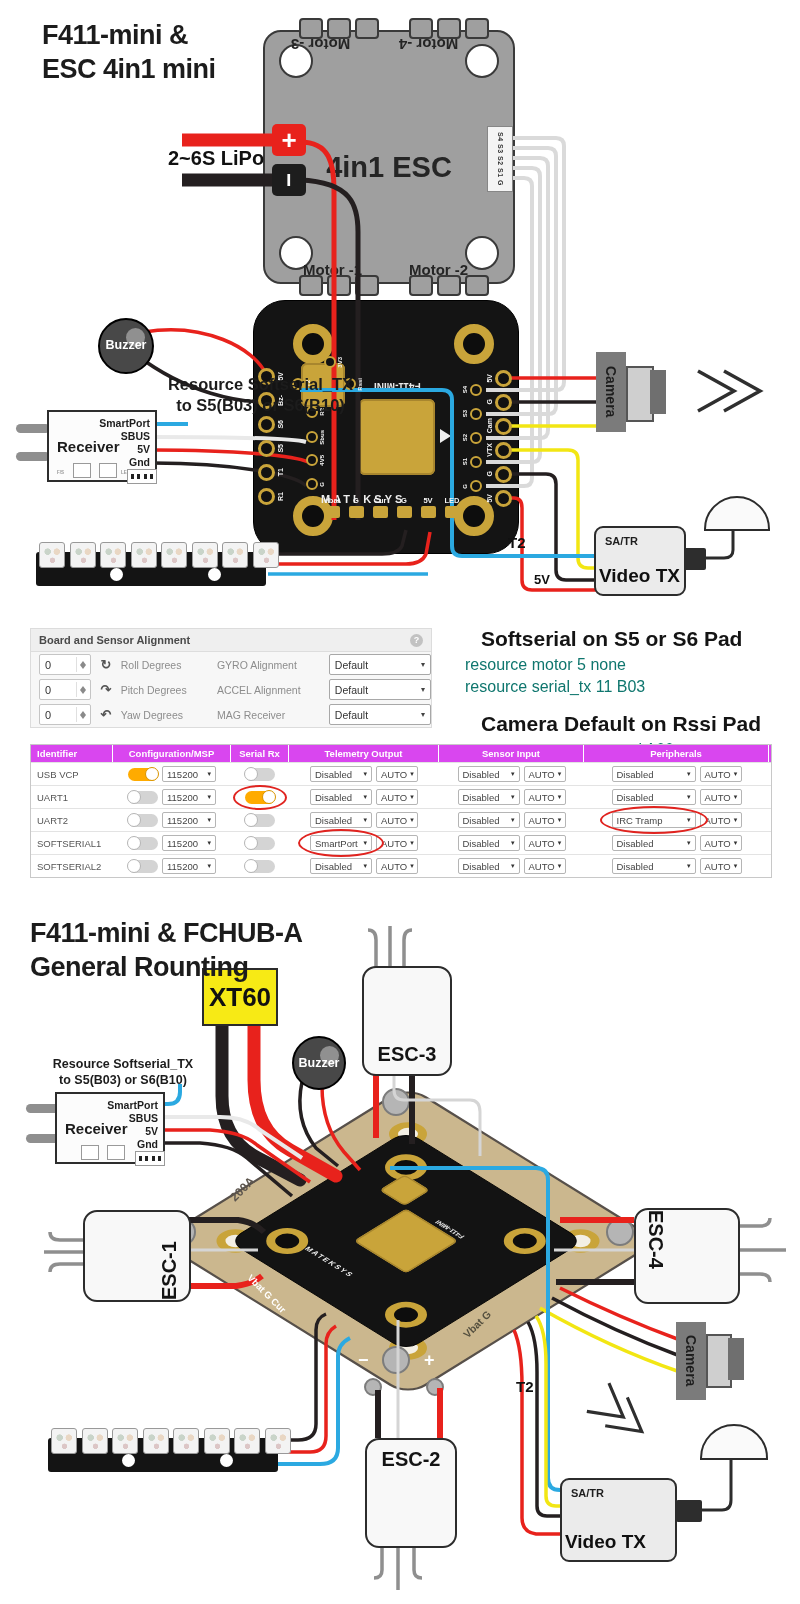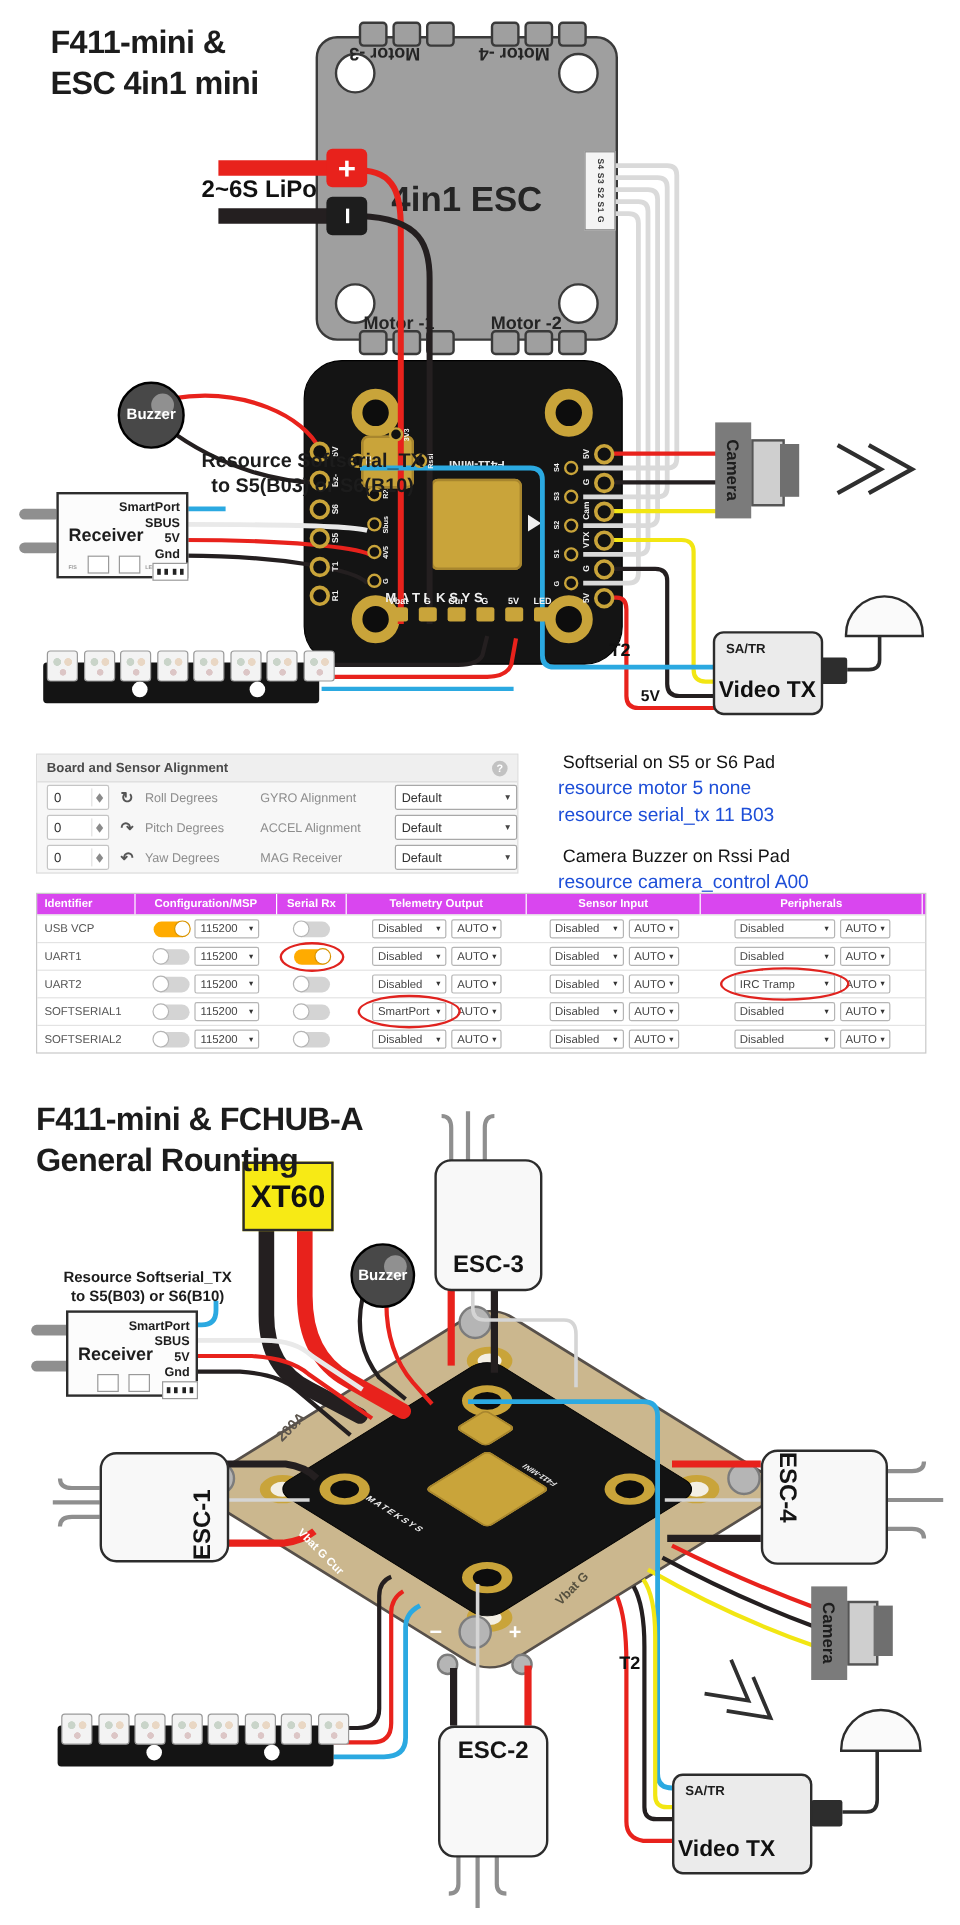--- a/index.html
+++ b/index.html
@@ -77,22 +77,22 @@
   .num{width:46px;height:19px;border:1px solid #c5c5c5;border-radius:2px;background:#fff;font-size:11px;color:#333;display:flex;align-items:center;padding-left:5px;position:relative}
   .num .sp{position:absolute;right:2px;top:2px;bottom:2px;width:11px;border-left:1px solid #e0e0e0;display:flex;flex-direction:column;align-items:center;justify-content:space-between;padding:1px 0}
   .num .sp::before{content:"";border:3px solid transparent;border-bottom:4px solid #8a8a8a}
   .num .sp::after{content:"";border:3px solid transparent;border-top:4px solid #8a8a8a}
   .axicon{width:18px;text-align:center;color:#555;font-size:13px;font-weight:bold}
   .gray{color:#8d8d8d;font-size:10.5px}
   .w92{width:92px}.w108{width:108px}
   .sel2{height:19px;border:1px solid #a8a8a8;border-radius:2px;background:#fff;display:flex;align-items:center;justify-content:space-between;padding:0 5px;font-size:10.5px;color:#333}
   .sel2::after{content:"▾";font-size:8px;color:#444;margin-left:4px}
   .notes{position:absolute;left:465px;top:627px;width:320px;z-index:3}
-  .nhead{font-size:15px;font-weight:normal;color:#141414;margin:0 4px 3px}
-  .nline{font-size:16px;color:#1d4ed8;line-height:22px}
+  .nhead{font-size:21px;font-weight:bold;color:#141414;margin:0 16px 3px}
+  .nline{font-size:16px;color:#0f766e;line-height:22px}
   .nsp{height:14px}
   
   .ptable{position:absolute;left:30px;top:744px;width:740px;border:1px solid #c8c8c8;background:#fff;z-index:3}
   .phead,.prow{display:grid;grid-template-columns:82px 118px 58px 150px 145px 185px}
   .phead{background:#d946ef;height:17px}
   .phead div{color:#fff;font-weight:bold;font-size:9.5px;display:flex;align-items:center;justify-content:center;border-right:1px solid #fff}
   .phead div:first-child{justify-content:flex-start;padding-left:6px}
   .prow{height:22px;border-top:1px solid #e3e3e3}
   .pc{display:flex;align-items:center;justify-content:center;gap:4px;font-size:9.5px;color:#555}
   .pc.left{justify-content:flex-start;padding-left:6px}
@@ -441,21 +441,21 @@
         <span>Default</span>
       </span>
   </div>
 </div>
 
 <div class="notes">
   <div class="nhead">Softserial on S5 or S6 Pad</div>
   <div class="nline">resource motor 5 none</div>
   <div class="nline">resource serial_tx 11 B03</div>
   <div class="nsp"></div>
-  <div class="nhead">Camera Buzzer on Rssi Pad</div>
+  <div class="nhead">Camera Default on Rssi Pad</div>
   <div class="nline">resource camera_control A00</div>
 </div>
 
 <div class="ptable">
   <div class="phead">
     <div>Identifier</div>
     <div>Configuration/MSP</div>
     <div>Serial Rx</div>
     <div>Telemetry Output</div>
     <div>Sensor Input</div>

